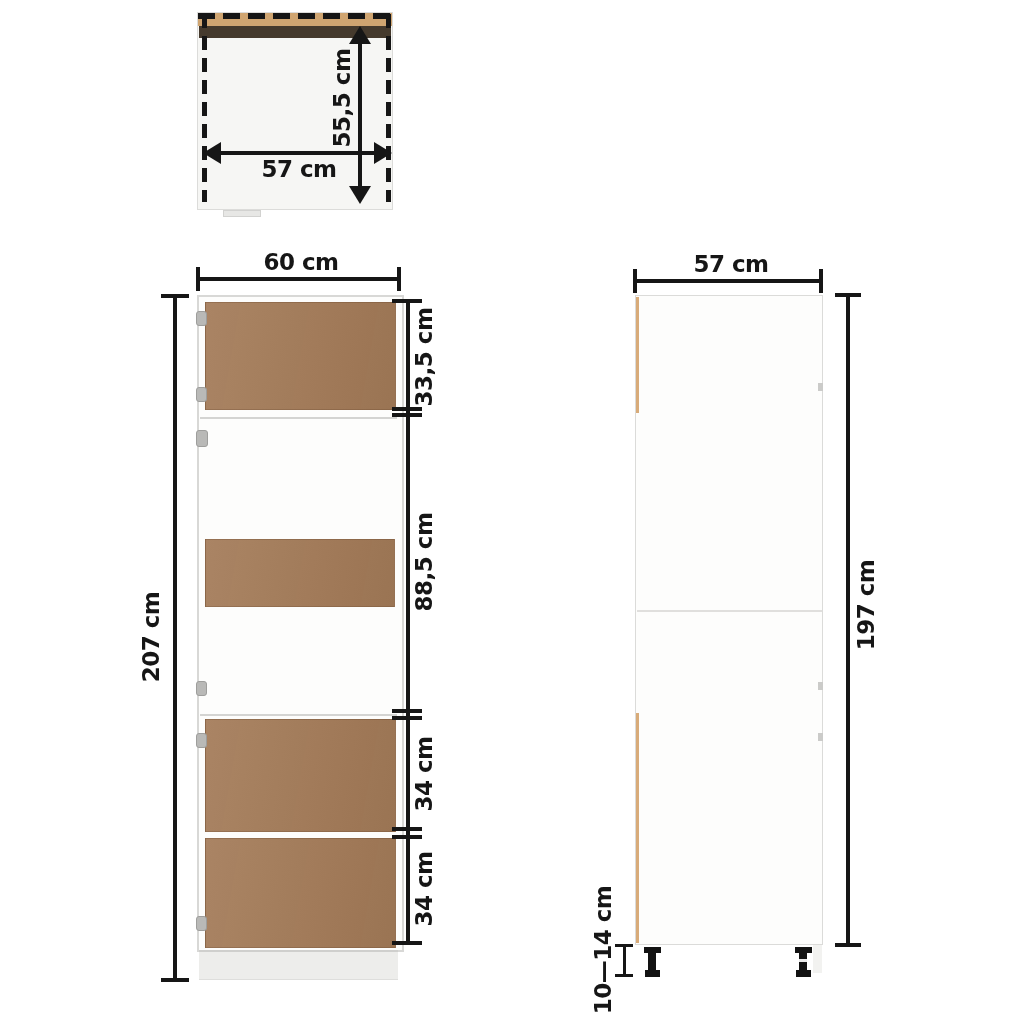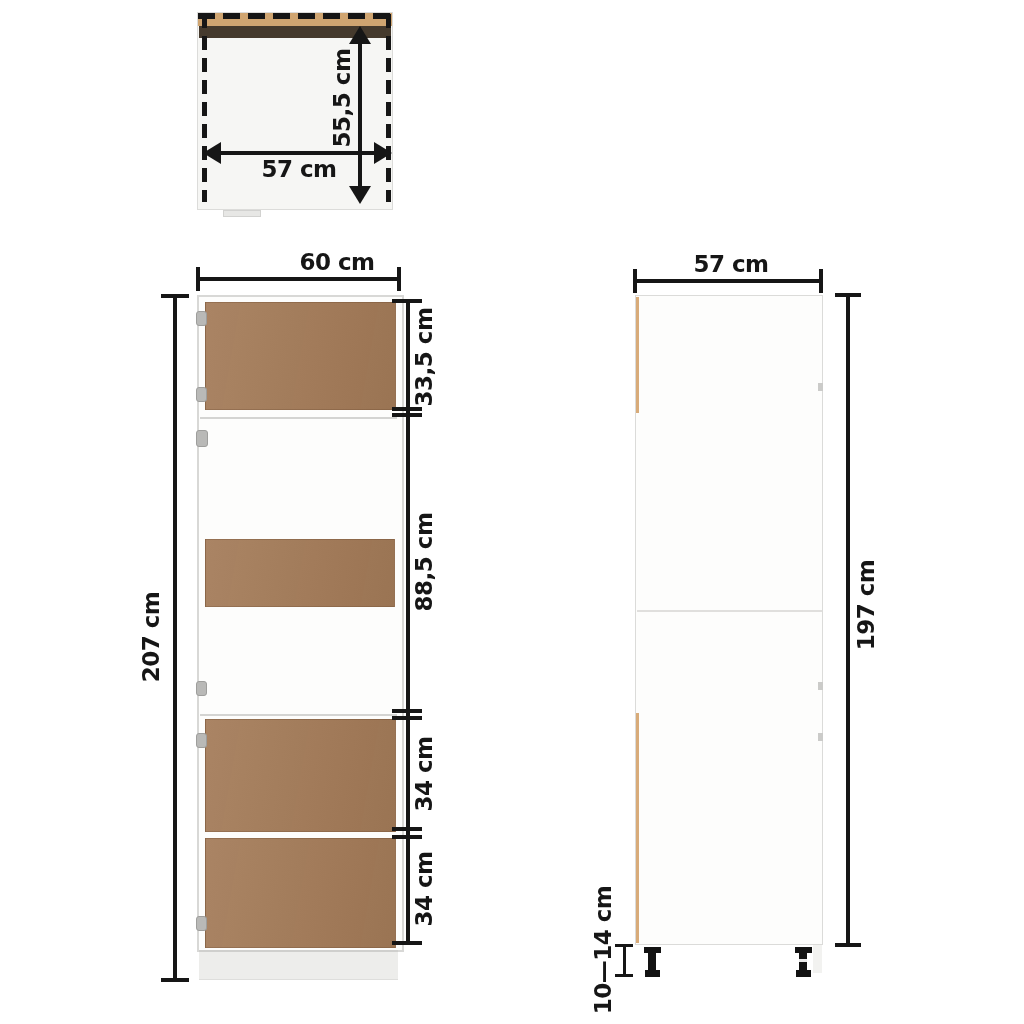--- a/index.html
+++ b/index.html
@@ -59,21 +59,21 @@
     <div class="tri left" style="left:203px;top:142px;"></div>
     <div class="tri right" style="left:374px;top:142px;"></div>
     <div class="dim-label" style="left:299px;top:169px;">57 cm</div>
   </div>
 
   <div>
 
     <div class="dline" style="left:198px;top:277px;width:201px;height:4px;"></div>
     <div class="cap" style="left:196px;top:267px;width:4px;height:24px;"></div>
     <div class="cap" style="left:397px;top:267px;width:4px;height:24px;"></div>
-    <div class="dim-label" style="left:301px;top:262px;margin-left:36px;">60 cm</div>
+    <div class="dim-label" style="left:301px;top:262px;">60 cm</div>
 
     <div class="body-frame" style="left:197px;top:295px;width:203px;height:653px;"></div>
     <div class="door" style="left:205px;top:302px;width:189px;height:106px;"></div>
     <div class="shelf-line" style="left:200px;top:417px;width:197px;"></div>
     <div class="door" style="left:205px;top:539px;width:188px;height:66px;"></div>
     <div class="shelf-line" style="left:200px;top:714px;width:197px;"></div>
     <div class="door" style="left:205px;top:719px;width:189px;height:111px;"></div>
     <div class="door" style="left:205px;top:838px;width:189px;height:108px;"></div>
     <div class="abs" style="left:199px;top:950px;width:199px;height:30px;background:var(--plinth-gray,#ededeb);border-top:2px solid #cfcfcd;border-bottom:1px solid #dededc;"></div>
 

